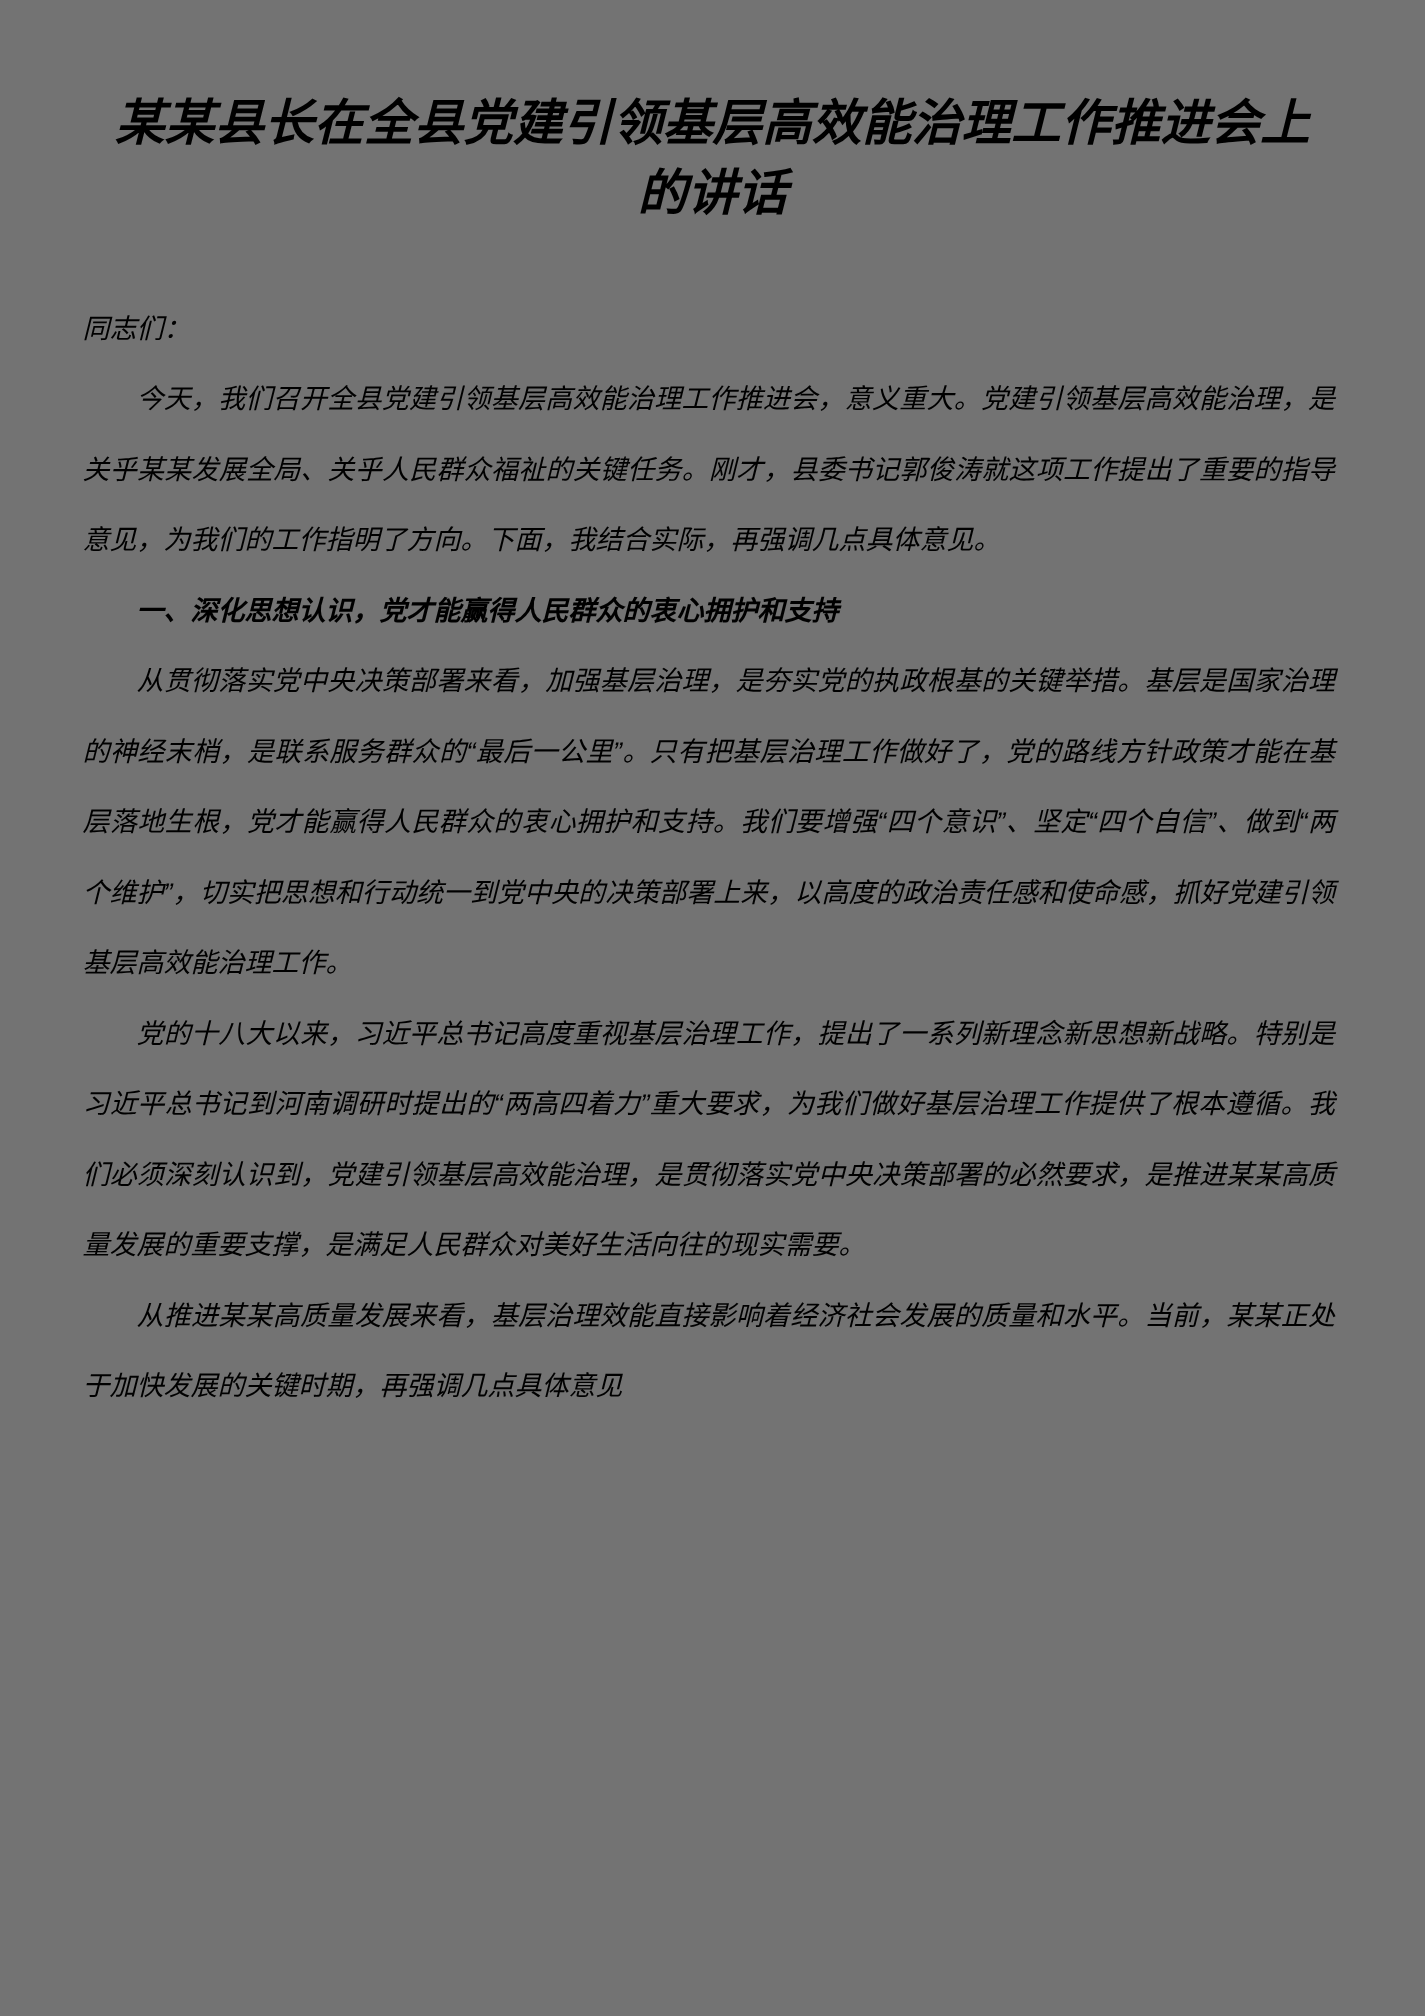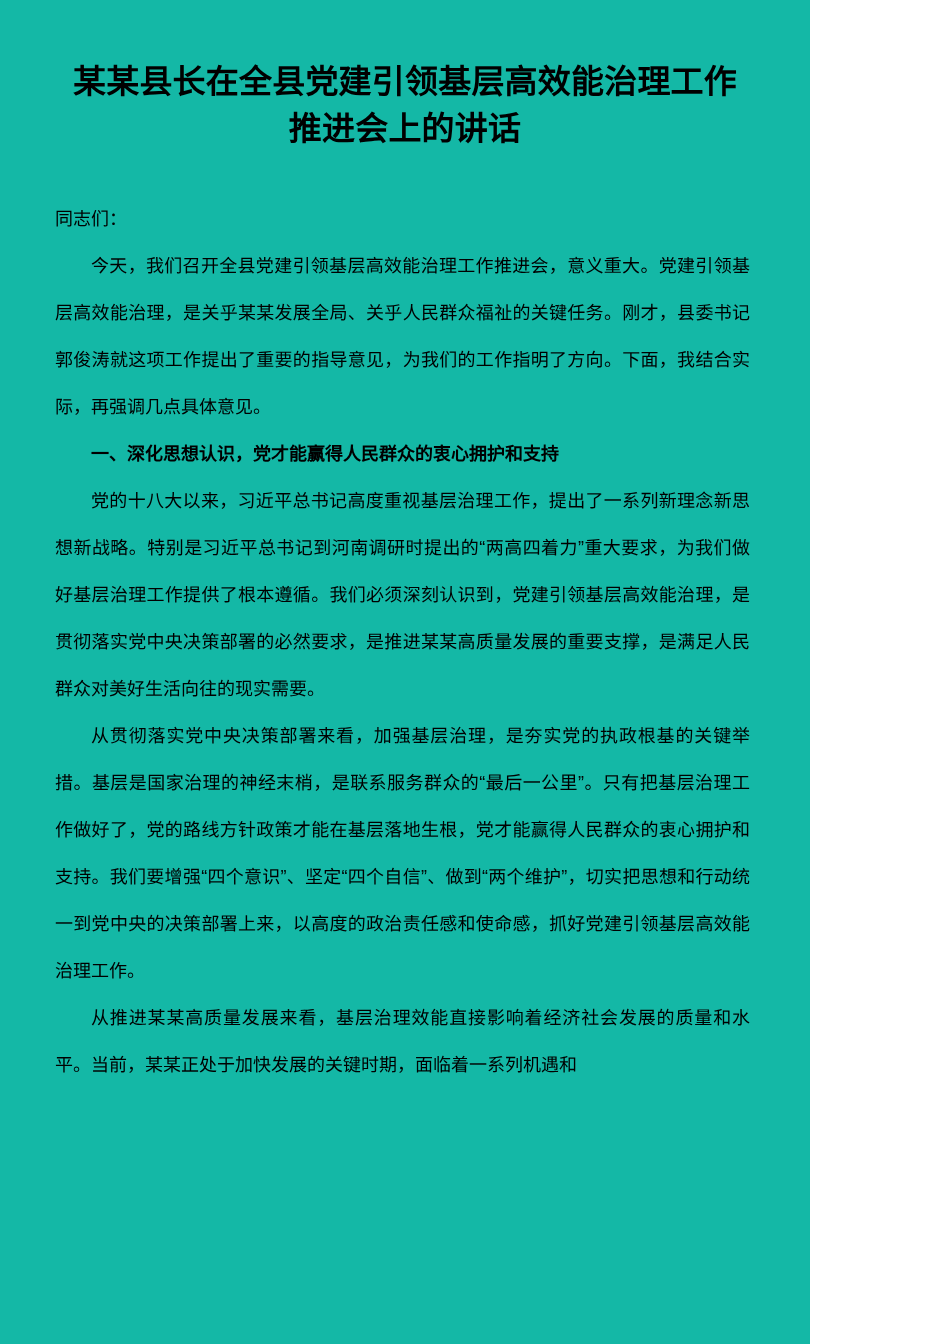--- a/index.html
+++ b/index.html
@@ -11,25 +11,26 @@
   body {
     width: 950px;
     height: 1344px;
     overflow: hidden;
     font-family: "Liberation Sans", "DejaVu Sans", sans-serif;
     color: #000000;
     -webkit-font-smoothing: antialiased;
   }
   .page {
     position: relative;
-    width: 810px;
+    width: 950px;
     height: 1344px;
     box-sizing: border-box;
     padding: 0;
-    background: #14b8a6;
+    background: #737373;
+    font-style: italic;
   }
   .doc-title {
     margin: 0;
     padding: 58px 62px 0 62px;
     font-size: 33px;
     font-weight: bold;
     line-height: 47px;
     text-align: center;
     letter-spacing: 0.2px;
     color: #000000;
@@ -68,20 +69,20 @@
   <h1 class="doc-title">某某县长在全县党建引领基层高效能治理工作推进会上的讲话</h1>
 
   <div class="body-block">
 
     <p class="para salutation">同志们：</p>
 
     <p class="para indent">今天，我们召开全县党建引领基层高效能治理工作推进会，意义重大。党建引领基层高效能治理，是关乎某某发展全局、关乎人民群众福祉的关键任务。刚才，县委书记郭俊涛就这项工作提出了重要的指导意见，为我们的工作指明了方向。下面，我结合实际，再强调几点具体意见。</p>
 
     <p class="para heading">一、深化思想认识，党才能赢得人民群众的衷心拥护和支持</p>
 
+    <p class="para indent">从贯彻落实党中央决策部署来看，加强基层治理，是夯实党的执政根基的关键举措。基层是国家治理的神经末梢，是联系服务群众的“最后一公里”。只有把基层治理工作做好了，党的路线方针政策才能在基层落地生根，党才能赢得人民群众的衷心拥护和支持。我们要增强“四个意识”、坚定“四个自信”、做到“两个维护”，切实把思想和行动统一到党中央的决策部署上来，以高度的政治责任感和使命感，抓好党建引领基层高效能治理工作。</p>
+
     <p class="para indent">党的十八大以来，习近平总书记高度重视基层治理工作，提出了一系列新理念新思想新战略。特别是习近平总书记到河南调研时提出的“两高四着力”重大要求，为我们做好基层治理工作提供了根本遵循。我们必须深刻认识到，党建引领基层高效能治理，是贯彻落实党中央决策部署的必然要求，是推进某某高质量发展的重要支撑，是满足人民群众对美好生活向往的现实需要。</p>
 
-    <p class="para indent">从贯彻落实党中央决策部署来看，加强基层治理，是夯实党的执政根基的关键举措。基层是国家治理的神经末梢，是联系服务群众的“最后一公里”。只有把基层治理工作做好了，党的路线方针政策才能在基层落地生根，党才能赢得人民群众的衷心拥护和支持。我们要增强“四个意识”、坚定“四个自信”、做到“两个维护”，切实把思想和行动统一到党中央的决策部署上来，以高度的政治责任感和使命感，抓好党建引领基层高效能治理工作。</p>
-
-    <p class="para indent">从推进某某高质量发展来看，基层治理效能直接影响着经济社会发展的质量和水平。当前，某某正处于加快发展的关键时期，面临着一系列机遇和</p>
+    <p class="para indent">从推进某某高质量发展来看，基层治理效能直接影响着经济社会发展的质量和水平。当前，某某正处于加快发展的关键时期，再强调几点具体意见</p>
 
   </div>
 </div>
 
 </body></html>

